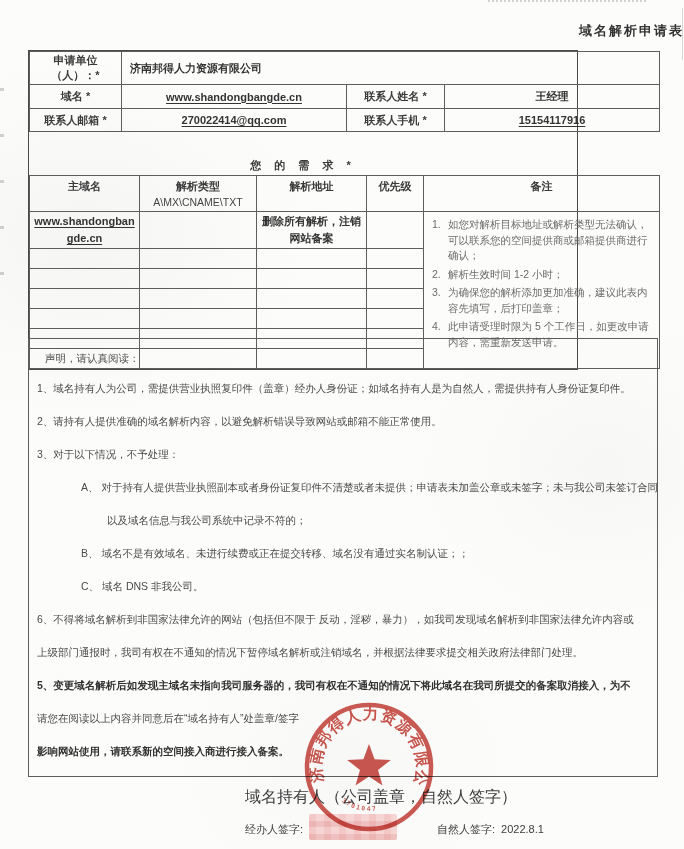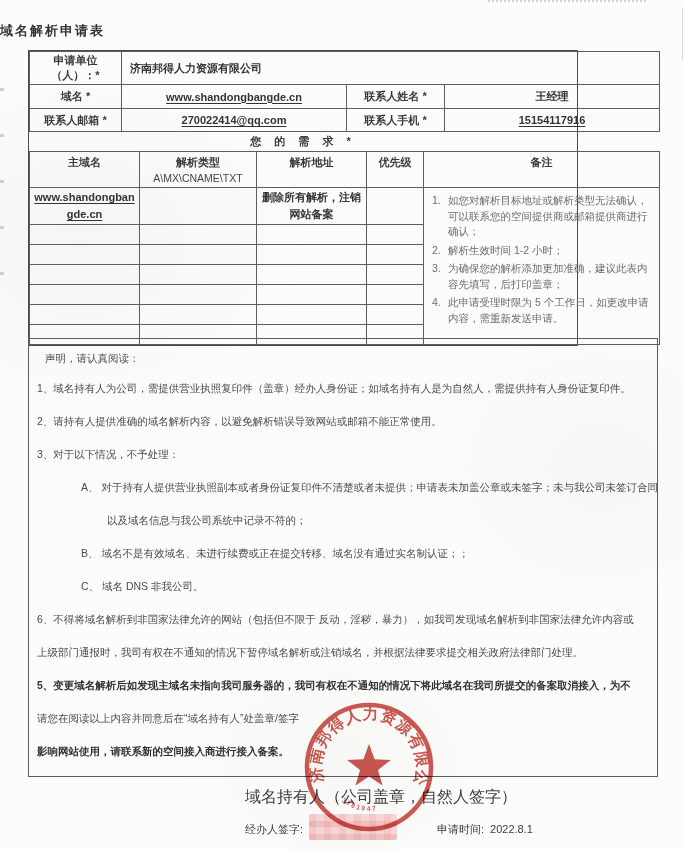--- a/index.html
+++ b/index.html
@@ -16,32 +16,32 @@
       radial-gradient(45% 30% at 88% 55%, rgba(120,120,120,0.04), transparent 60%),
       radial-gradient(40% 25% at 50% 90%, rgba(120,120,120,0.035), transparent 60%),
       #fcfcfb;
   }
   
   .artifact-dots{position:absolute;left:488px;top:0;width:158px;height:0;border-top:2px dotted #c9c9c9;opacity:.8;}
   .artifact-edge{position:absolute;right:1px;top:8px;width:1px;height:52px;background:#d8d8d6;}
   .artifact-left{position:absolute;left:0;top:88px;width:4px;height:220px;
       background:repeating-linear-gradient(180deg, rgba(130,130,130,.35) 0 3px, transparent 3px 46px);}
 
-  .page-title{position:absolute;top:22px;left:0;width:100%;text-align:left;
+  .page-title{position:absolute;top:22px;left:0;width:100%;text-align:right;
       font-size:13px;font-weight:700;letter-spacing:2px;color:#333;}
 
   .form-box{position:absolute;left:28px;top:50px;width:550px;border:1px solid #4a4a4a;box-sizing:border-box;}
   table{border-collapse:collapse;width:100%;table-layout:fixed;}
   td,th{border:1px solid #5d5d5d;padding:1px 4px;font-size:11px;overflow:hidden;}
   table.info td.lab{font-weight:600;text-align:center;color:#3a3a3a;}
   table.info td.val{text-align:center;font-weight:600;color:#333;}
   table.info td.val-left{text-align:left;font-weight:600;padding-left:8px;color:#333;}
   .uline{text-decoration:underline;text-underline-offset:2px;}
   .need-banner{height:19px;line-height:19px;text-align:center;font-size:11px;font-weight:700;
-      letter-spacing:5px;color:#3a3a3a;}
+      letter-spacing:5px;color:#3a3a3a;margin-top:24px;}
   table.request th{font-weight:600;vertical-align:top;padding-top:3px;color:#3a3a3a;background:transparent;}
   table.request .sub-type{font-weight:500;font-size:10.5px;margin-top:2px;color:#444;letter-spacing:0;}
   td.cell-domain{font-weight:600;text-align:center;word-break:break-all;line-height:17px;color:#333;}
   td.cell-addr{font-weight:600;text-align:center;line-height:17px;color:#333;}
   td.notes-cell{vertical-align:top;padding:5px 6px 4px 8px;margin-top:39px;}
   .note{display:flex;counter-increment:notenum;font-size:10.5px;line-height:15.5px;color:#6b6b6b;margin-bottom:3px;}
   .note::before{content:counter(notenum) ".";width:16px;flex:0 0 16px;color:#6b6b6b;}
   .notes-wrap{counter-reset:notenum;}
 
   .decl-box{position:absolute;left:28px;top:338px;width:630px;height:439px;border:1px solid #5d5d5d;
@@ -200,21 +200,21 @@
     <div class="d-line">上级部门通报时，我司有权在不通知的情况下暂停域名解析或注销域名，并根据法律要求提交相关政府法律部门处理。</div>
     <div class="d-line d-bold">5、变更域名解析后如发现主域名未指向我司服务器的，我司有权在不通知的情况下将此域名在我司所提交的备案取消接入，为不</div>
     <div class="d-line">请您在阅读以上内容并同意后在“域名持有人”处盖章/签字</div>
     <div class="d-line d-bold">影响网站使用，请联系新的空间接入商进行接入备案。</div>
   </div>
 
   <div class="footer-holder">域名持有人（公司盖章，自然人签字）</div>
   <div class="footer-operator">经办人签字:</div>
   <div class="redaction"></div>
   <div class="footer-time">
-    <span>申请时间:</span><span class="tval">2022.8.1</span>
+    <span>自然人签字:</span><span class="tval">2022.8.1</span>
   </div>
 
   <svg class="stamp" viewBox="0 0 146 146" aria-hidden="true">
     <defs>
       <path id="nameArc" d="M 27.9,89.4 A 48,48 0 1 1 118.1,89.4" fill="none"></path>
       <path id="codeArc" d="M 34.9,95 A 44,44 0 0 0 111.1,95" fill="none"></path>
     </defs>
     <circle cx="73" cy="73" r="62" fill="none" stroke="#c23a31" stroke-width="4.5" opacity="0.92"></circle>
     <polygon fill="#c23a31" opacity="0.95" points="73,50 78.6,65.3 94.9,65.9 82,75.9 86.5,91.6 73,82.5 59.5,91.6 64,75.9 51.1,65.9 67.4,65.3"></polygon>
     <text font-size="15.5" font-weight="700" fill="#c23a31" letter-spacing="1.2" opacity="0.95" font-family="Liberation Sans, DejaVu Sans, sans-serif">

